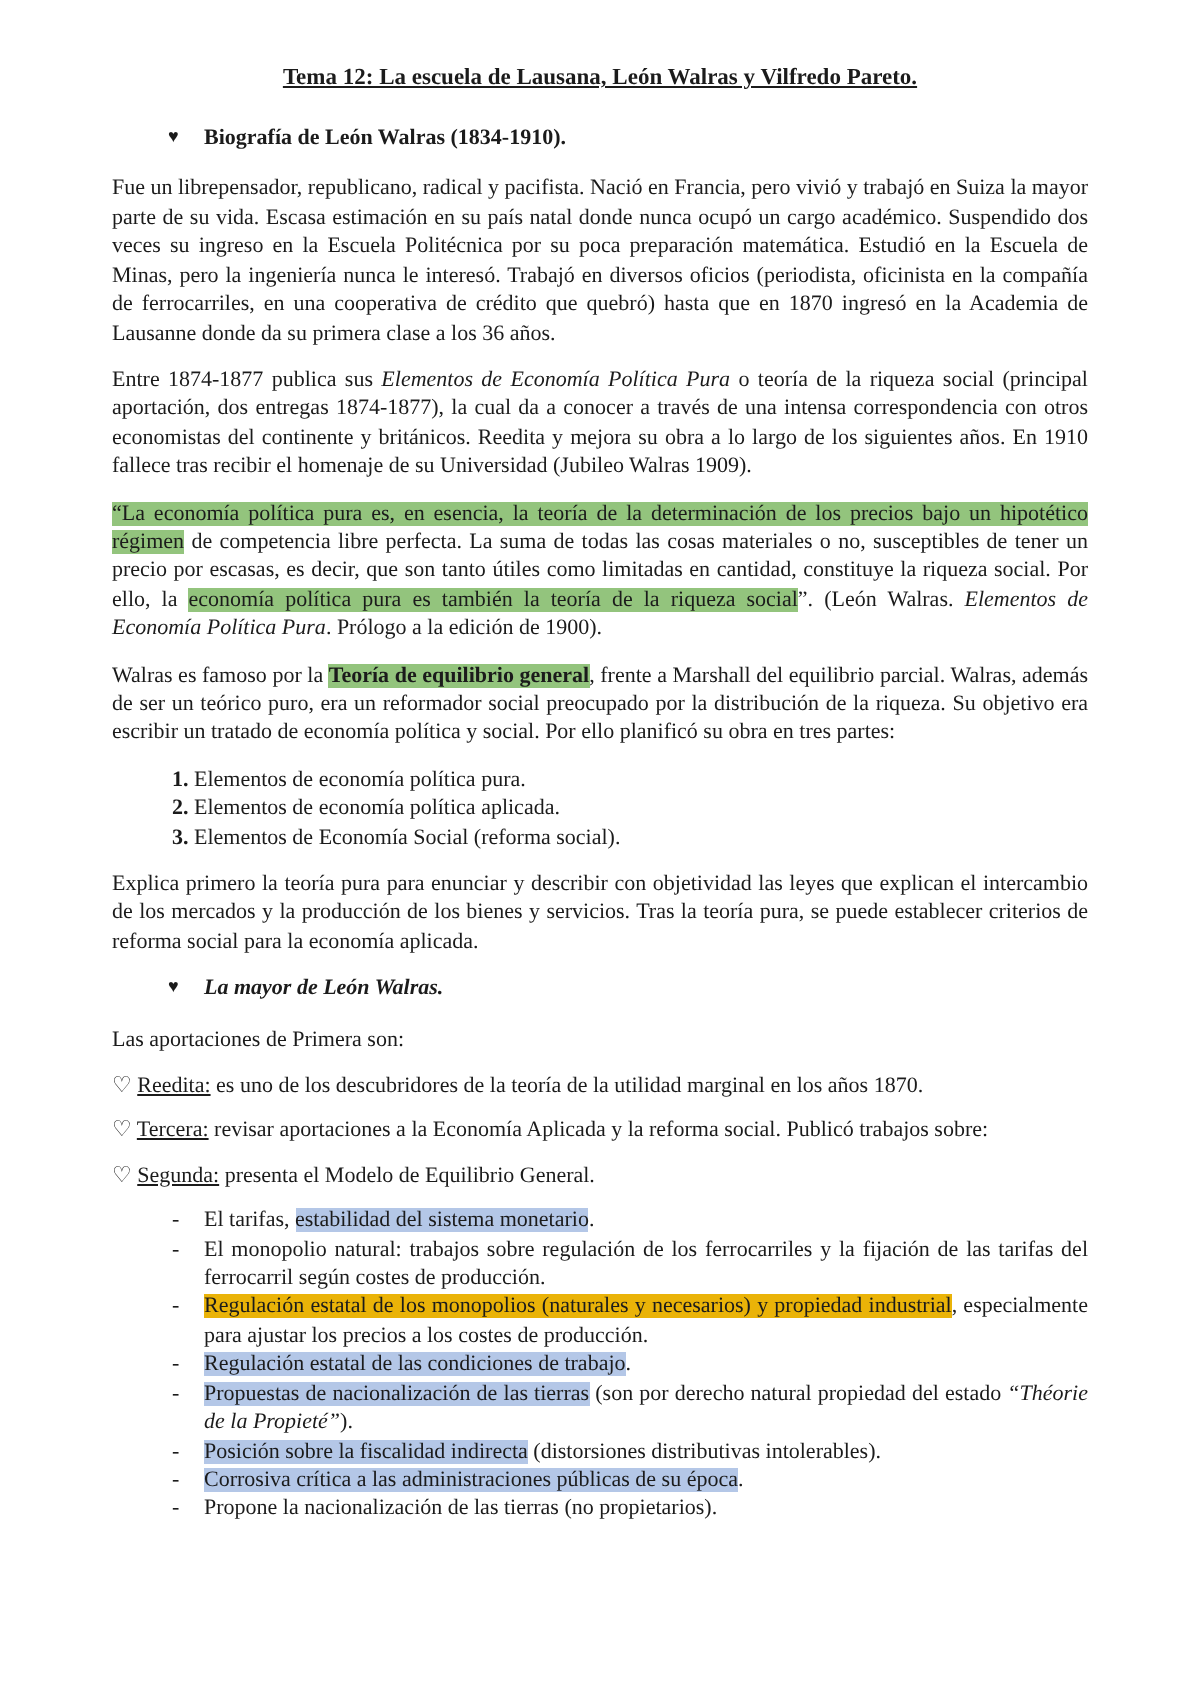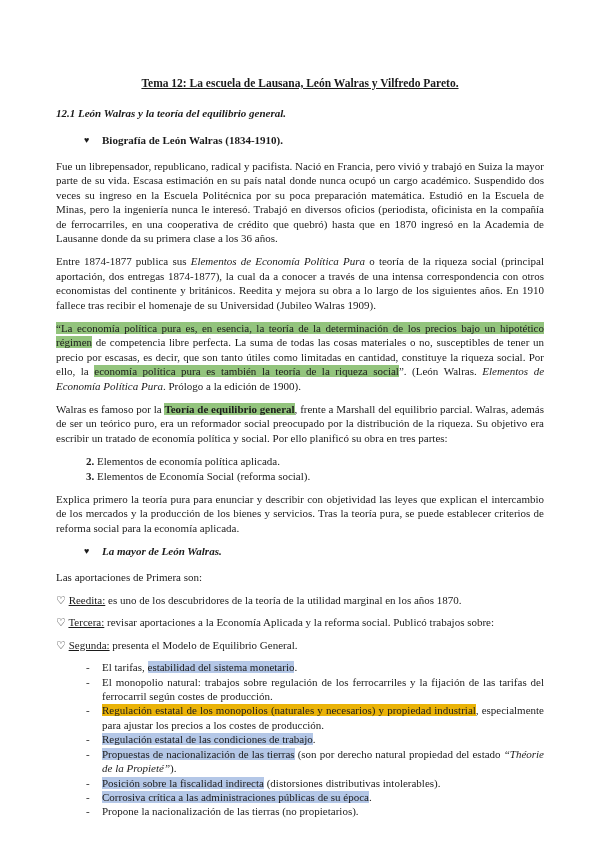--- a/index.html
+++ b/index.html
@@ -1,20 +1,20 @@
 <!DOCTYPE html>
 <html><head>
 <meta charset="utf-8">
 <style>
   html, body { margin: 0; padding: 0; background: #ffffff; }
   .page {
     width: 600px;
     height: 848px;
     box-sizing: border-box;
-    padding: 76px 56px 30px 56px;
+    padding: 32px 56px 30px 56px;
     background: #ffffff;
     overflow: hidden;
     font-family: "Liberation Serif", "DejaVu Serif", serif;
     font-size: 11px;
     line-height: 1.31;
     color: #1b1b1b;
   }
   .b { font-weight: bold; }
   .i { font-style: italic; margin-top: 32px; }
   .u { text-decoration: underline; }
@@ -41,35 +41,35 @@
   .dash-marker { flex: 0 0 16px; width: 16px; }
   .dash-text { flex: 1; text-align: justify; }
 </style>
 </head>
 <body>
 
 <div class="page">
 
   <div class="doc-title">Tema 12: La escuela de Lausana, León Walras y Vilfredo Pareto.</div>
 
-  <div class="subhead">12.1 León Walras y la teoría del equilibrio general.</div>
 
   <div class="bullet-row">
     <span class="bullet-marker">♥</span><span class="b">Biografía de León Walras (1834-1910).</span>
   </div>
 
   <p class="para"><span>Fue un librepensador, republicano, radical y pacifista. Nació en Francia, pero vivió y trabajó en Suiza la mayor parte de su vida. Escasa estimación en su país natal donde nunca ocupó un cargo académico. Suspendido dos veces su ingreso en la Escuela Politécnica por su poca preparación matemática. Estudió en la Escuela de Minas, pero la ingeniería nunca le interesó. Trabajó en diversos oficios (periodista, oficinista en la compañía de ferrocarriles, en una cooperativa de crédito que quebró) hasta que en 1870 ingresó en la Academia de Lausanne donde da su primera clase a los 36 años.</span></p>
 
   <p class="para"><span>Entre 1874-1877 publica sus </span><span class="i">Elementos de Economía Política Pura</span><span> o teoría de la riqueza social (principal aportación, dos entregas 1874-1877), la cual da a conocer a través de una intensa correspondencia con otros economistas del continente y británicos. Reedita y mejora su obra a lo largo de los siguientes años. En 1910 fallece tras recibir el homenaje de su Universidad (Jubileo Walras 1909).</span></p>
 
   <p class="para"><span style="background-color: rgb(147, 196, 125);">“La economía política pura es, en esencia, la teoría de la determinación de los precios bajo un hipotético régimen</span><span> de competencia libre perfecta. La suma de todas las cosas materiales o no, susceptibles de tener un precio por escasas, es decir, que son tanto útiles como limitadas en cantidad, constituye la riqueza social. Por ello, la </span><span style="background-color: rgb(147, 196, 125);">economía política pura es también la teoría de la riqueza social</span><span>”. (León Walras. </span><span class="i">Elementos de Economía Política Pura</span><span>. Prólogo a la edición de 1900).</span></p>
 
   <p class="para"><span>Walras es famoso por la </span><span class="b" style="background-color: rgb(147, 196, 125);">Teoría de equilibrio general</span><span>, frente a Marshall del equilibrio parcial. Walras, además de ser un teórico puro, era un reformador social preocupado por la distribución de la riqueza. Su objetivo era escribir un tratado de economía política y social. Por ello planificó su obra en tres partes:</span></p>
 
   <div class="numlist">
+    <div class="num-item"><span class="b">1.</span><span> Elementos de economía política pura.</span></div>
     <div class="num-item"><span class="b">2.</span><span> Elementos de economía política aplicada.</span></div>
     <div class="num-item"><span class="b">3.</span><span> Elementos de Economía Social (reforma social).</span></div>
   </div>
 
   <p class="para"><span>Explica primero la teoría pura para enunciar y describir con objetividad las leyes que explican el intercambio de los mercados y la producción de los bienes y servicios. Tras la teoría pura, se puede establecer criterios de reforma social para la economía aplicada.</span></p>
 
   <div class="bullet-row">
     <span class="bullet-marker">♥</span><span class="b i">La mayor de León Walras.</span>
   </div>
 

